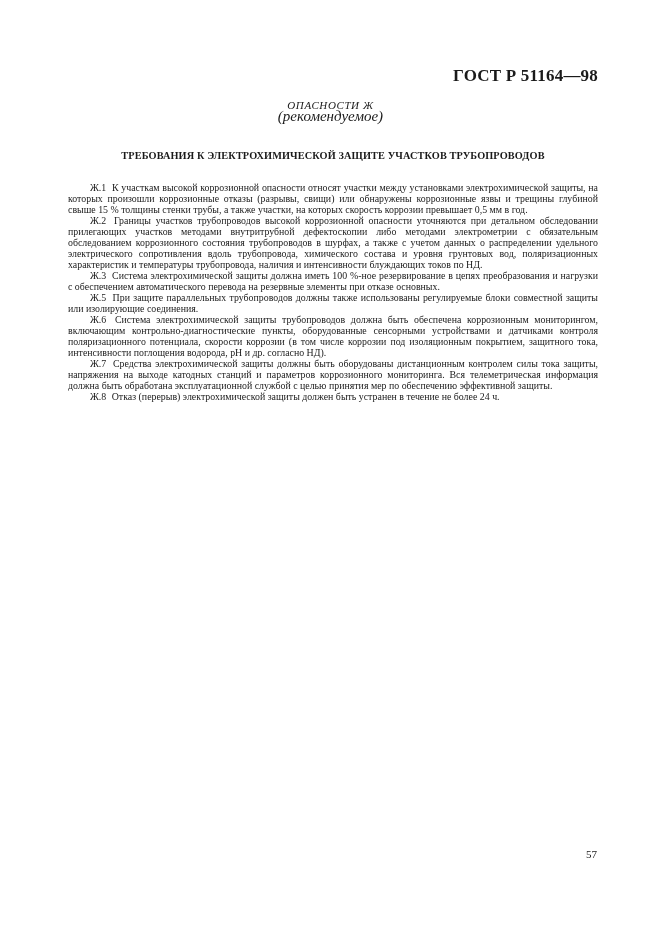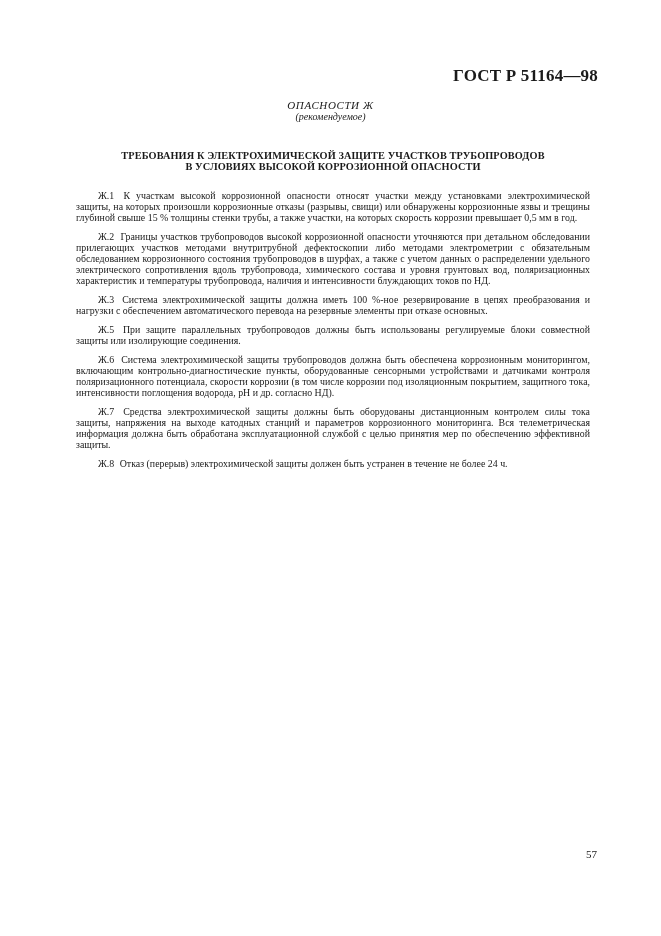--- a/index.html
+++ b/index.html
@@ -1,46 +1,45 @@
 <!DOCTYPE html>
 <html><head>
 <meta charset="utf-8">
 <style>
   html, body { margin: 0; padding: 0; background: #ffffff; }
   body { width: 661px; height: 936px; position: relative; overflow: hidden;
          font-family: "Liberation Serif", "DejaVu Serif", serif; color: #1a1a1a; }
   .page-header { position: absolute; top: 66px; right: 63px; font-weight: bold; font-size: 17px; letter-spacing: 0.2px; }
   .appendix { position: absolute; top: 99px; left: 0; width: 661px; text-align: center; }
   .appendix-title { font-style: italic; font-size: 11px; letter-spacing: 0.6px; line-height: 12px; }
-  .appendix-sub { font-style: italic; font-size: 10px; line-height: 11px; }
+  .appendix-sub { font-style: italic; font-size: 15px; line-height: 11px; }
   .doc-title { position: absolute; top: 150px; left: 68px; width: 530px; text-align: center;
                font-weight: bold; font-size: 10.3px; line-height: 11px; letter-spacing: 0.1px; }
   .body { position: absolute; top: 182px; left: 68px; width: 530px; font-size: 9.9px; line-height: 11px; }
-  .para { margin: 8px; text-align: justify; text-indent: 22px; }
+  .para { margin: 0; text-align: justify; text-indent: 22px; }
   .para-num { margin-right: 3px; }
   .page-number { position: absolute; top: 848px; left: 586px; font-size: 11px; }
 </style>
 </head>
 <body>
 
 <div class="page-header">ГОСТ Р 51164—98</div>
 
 <div class="appendix">
   <div class="appendix-title">ОПАСНОСТИ Ж</div>
   <div class="appendix-sub">(рекомендуемое)</div>
 </div>
 
 <div class="doc-title">
   <div>ТРЕБОВАНИЯ К ЭЛЕКТРОХИМИЧЕСКОЙ ЗАЩИТЕ УЧАСТКОВ ТРУБОПРОВОДОВ</div>
-  <div>В УСЛОВИЯХ ВЫСОКОЙ КОРРОЗИОННОЙ ОПАСНОСТИ</div>
 </div>
 
 <div class="body">
   <p class="para"><span class="para-num">Ж.1</span> <span>К участкам высокой коррозионной опасности относят участки между установками электрохимической защиты, на которых произошли коррозионные отказы (разрывы, свищи) или обнаружены коррозионные язвы и трещины глубиной свыше 15 % толщины стенки трубы, а также участки, на которых скорость коррозии превышает 0,5 мм в год.</span></p>
   <p class="para"><span class="para-num">Ж.2</span> <span>Границы участков трубопроводов высокой коррозионной опасности уточняются при детальном обследовании прилегающих участков методами внутритрубной дефектоскопии либо методами электрометрии с обязательным обследованием коррозионного состояния трубопроводов в шурфах, а также с учетом данных о распределении удельного электрического сопротивления вдоль трубопровода, химического состава и уровня грунтовых вод, поляризационных характеристик и температуры трубопровода, наличия и интенсивности блуждающих токов по НД.</span></p>
   <p class="para"><span class="para-num">Ж.3</span> <span>Система электрохимической защиты должна иметь 100 %-ное резервирование в цепях преобразования и нагрузки с обеспечением автоматического перевода на резервные элементы при отказе основных.</span></p>
-  <p class="para"><span class="para-num">Ж.5</span> <span>При защите параллельных трубопроводов должны быть использованы регулируемые блоки совместной защиты или изолирующие соединения.</span></p>
+  <p class="para"><span class="para-num">Ж.5</span> <span>При защите параллельных трубопроводов должны также использованы регулируемые блоки совместной защиты или изолирующие соединения.</span></p>
   <p class="para"><span class="para-num">Ж.6</span> <span>Система электрохимической защиты трубопроводов должна быть обеспечена коррозионным мониторингом, включающим контрольно-диагностические пункты, оборудованные сенсорными устройствами и датчиками контроля поляризационного потенциала, скорости коррозии (в том числе коррозии под изоляционным покрытием, защитного тока, интенсивности поглощения водорода, pH и др. согласно НД).</span></p>
   <p class="para"><span class="para-num">Ж.7</span> <span>Средства электрохимической защиты должны быть оборудованы дистанционным контролем силы тока защиты, напряжения на выходе катодных станций и параметров коррозионного мониторинга. Вся телеметрическая информация должна быть обработана эксплуатационной службой с целью принятия мер по обеспечению эффективной защиты.</span></p>
   <p class="para"><span class="para-num">Ж.8</span> <span>Отказ (перерыв) электрохимической защиты должен быть устранен в течение не более 24 ч.</span></p>
 </div>
 
 <div class="page-number">57</div>
 
 </body></html>

